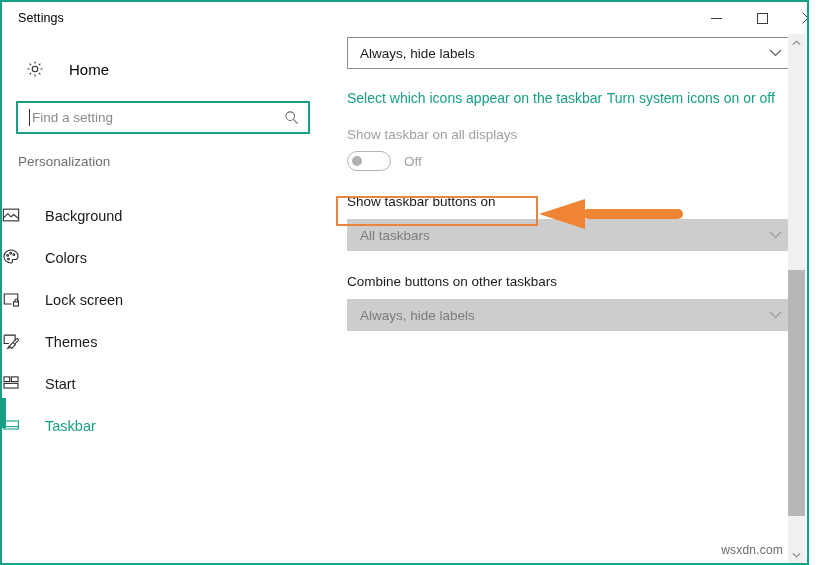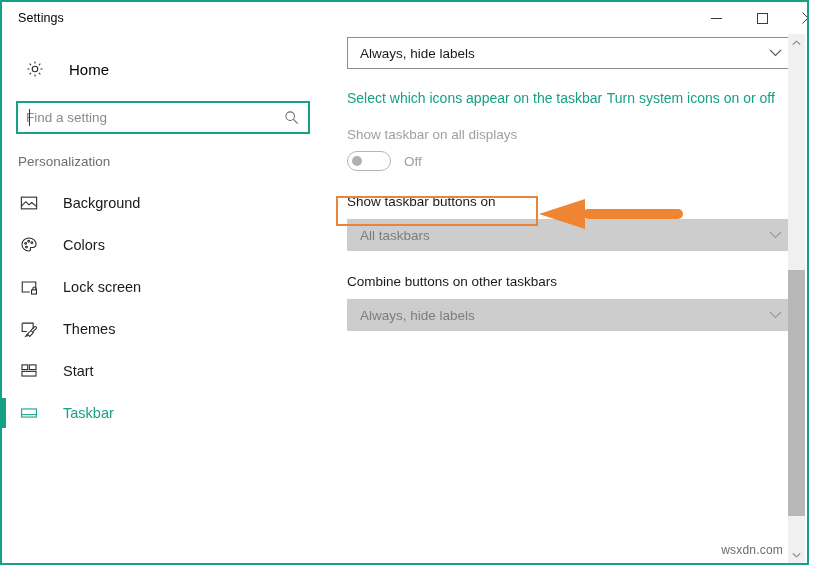--- a/index.html
+++ b/index.html
@@ -104,21 +104,21 @@
     background: #333333;
   }
   #search-input {
     flex: 1;
     border: none;
     outline: none;
     background: transparent;
     font-family: "Liberation Sans", sans-serif;
     font-size: 13.5px;
     color: #333333;
-    padding-left: 8px;
+    padding-left: 14px;
     height: 100%;
   }
   #search-input::placeholder { color: #8a8a8a; opacity: 1; }
   #search-icon-btn {
     width: 34px;
     display: flex;
     align-items: center;
     justify-content: center;
     background: transparent;
     border: none;
@@ -127,23 +127,22 @@
   #section-label {
     margin: 20px 0 0 16px;
     font-size: 13.5px;
     color: #6e6e6e;
   }
 
   #nav-list { margin-top: 13px; }
   .nav-item {
     position: relative;
     display: flex;
-    align-items: center;
+    align-items: flex-end;
     height: 42px;
-    padding-left: 18px;
     cursor: default;
   }
   .nav-item .nav-icon {
     width: 26px;
     display: flex;
     align-items: center;
     justify-content: flex-start;
     color: #2b2b2b;
   }
   .nav-item .nav-label {

